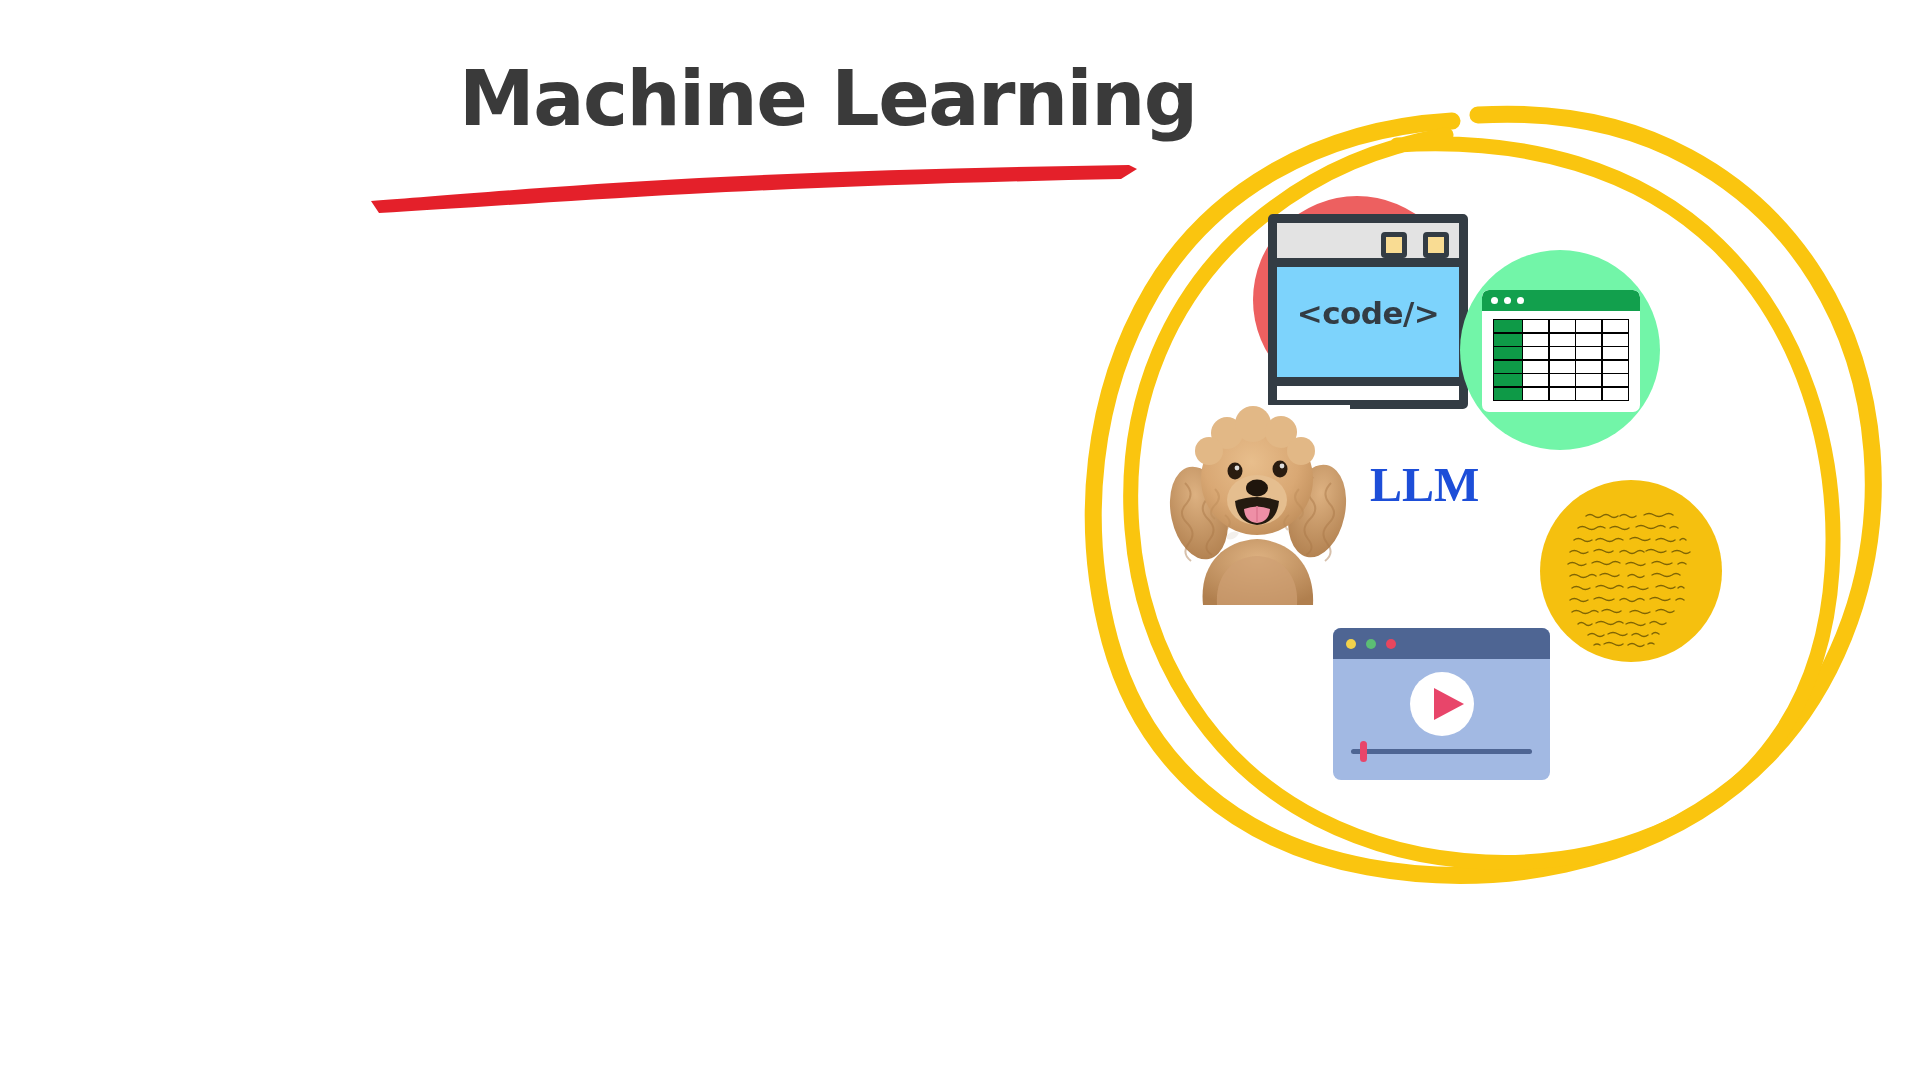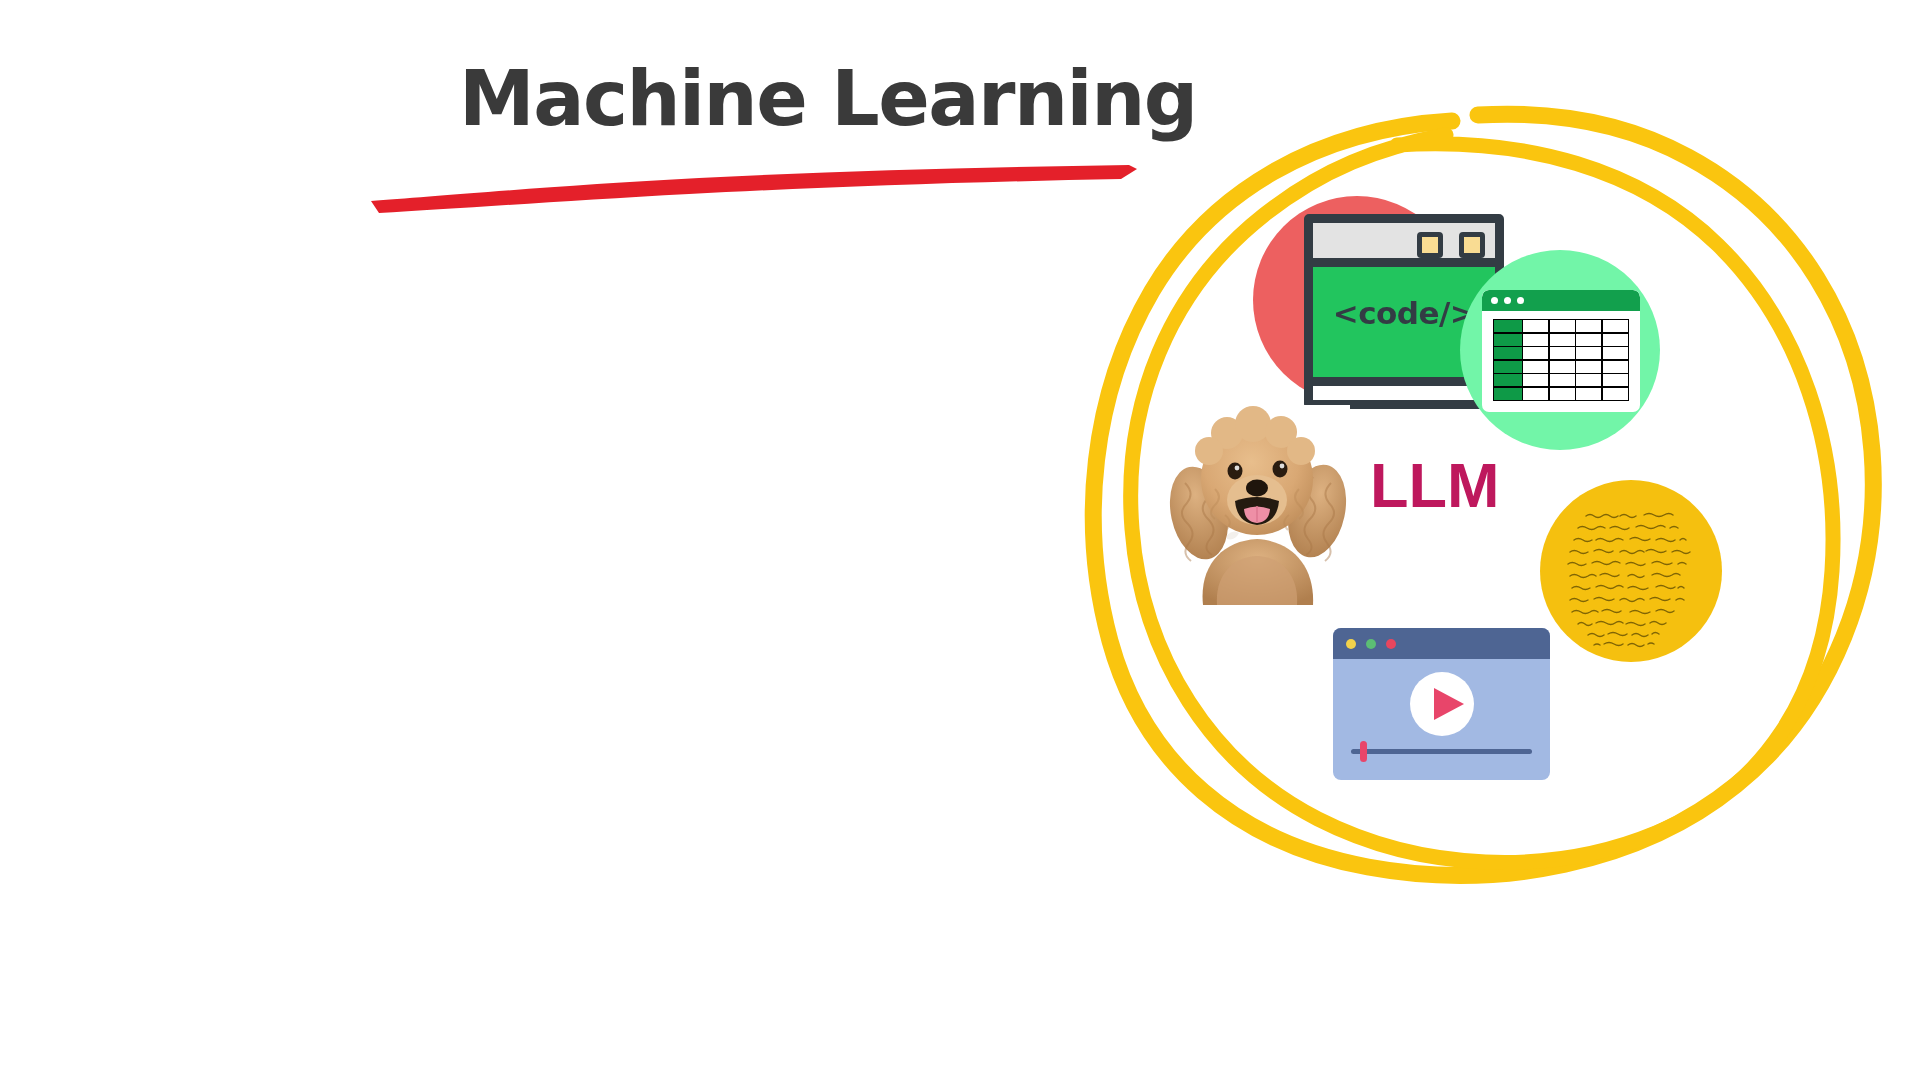--- a/index.html
+++ b/index.html
@@ -76,25 +76,24 @@
   }
   #code-accent {
     left: 18px; top: 6px;
     width: 208px; height: 208px;
     background: #ED6060;
   }
   #code-window {
     position: absolute;
     left: 33px; top: 24px;
     width: 200px; height: 195px;
-    background: #22c55e;
+    background: #7dd3fc;
     border: 9px solid #333C44;
     border-radius: 5px;
     overflow: hidden;
-    margin-left: 36px;
   }
   #code-titlebar {
     position: relative;
     height: 44px;
     background: #E3E3E3;
     border-bottom: 9px solid #333C44;
   }
   .code-btn {
     position: absolute;
     top: 9px;
@@ -192,24 +191,24 @@
 
   
   #item-llm {
     position: absolute;
     left: 310px;
     top: 365px;
     width: 200px;
     height: 70px;
   }
   #llm-text {
-    font-family: Liberation Sans, sans-serif;
-    font-size: 63px;
+    font-family: Liberation Serif, serif;
+    font-size: 48px;
     font-weight: 700;
-    color: #be185d;
+    color: #1d4ed8;
     letter-spacing: 0px;
     line-height: 70px;
   }
 
   
   #item-note {
     position: absolute;
     left: 480px;
     top: 395px;
     width: 182px;

